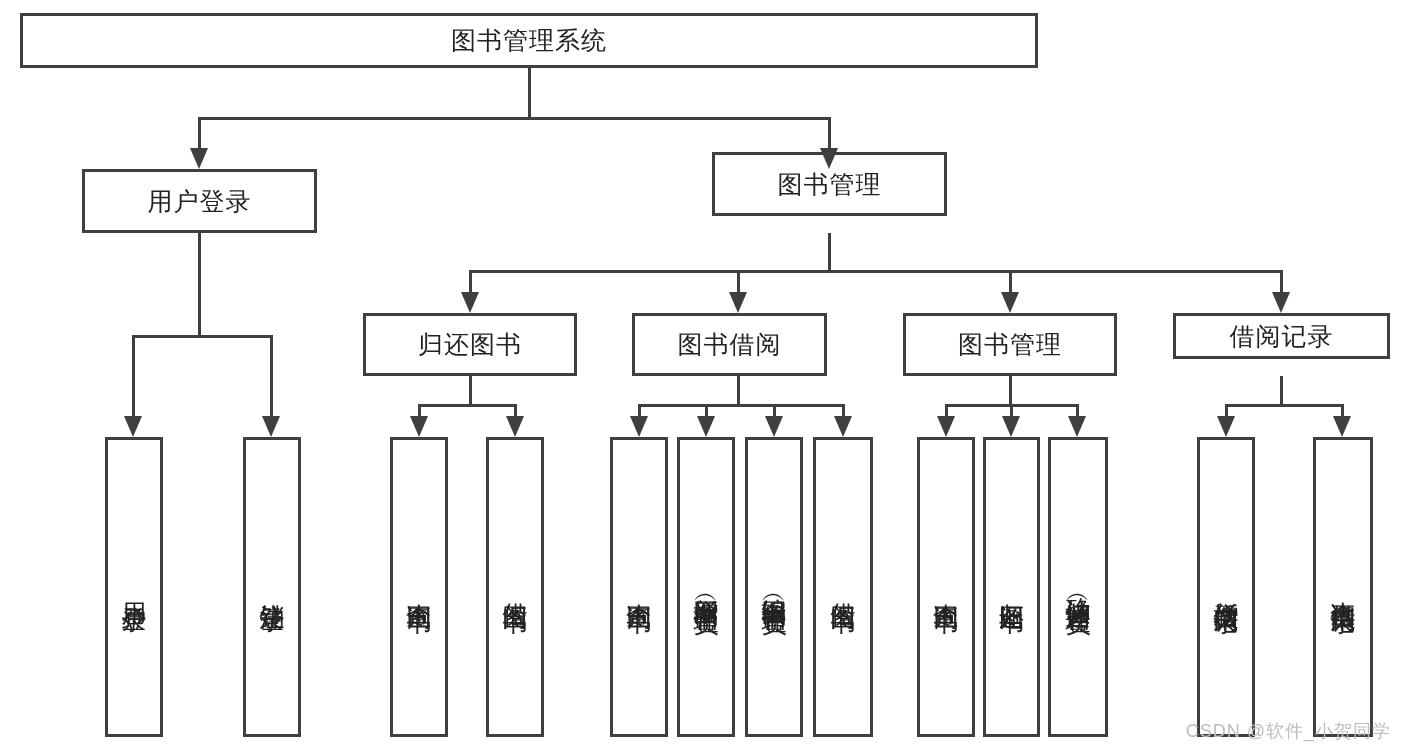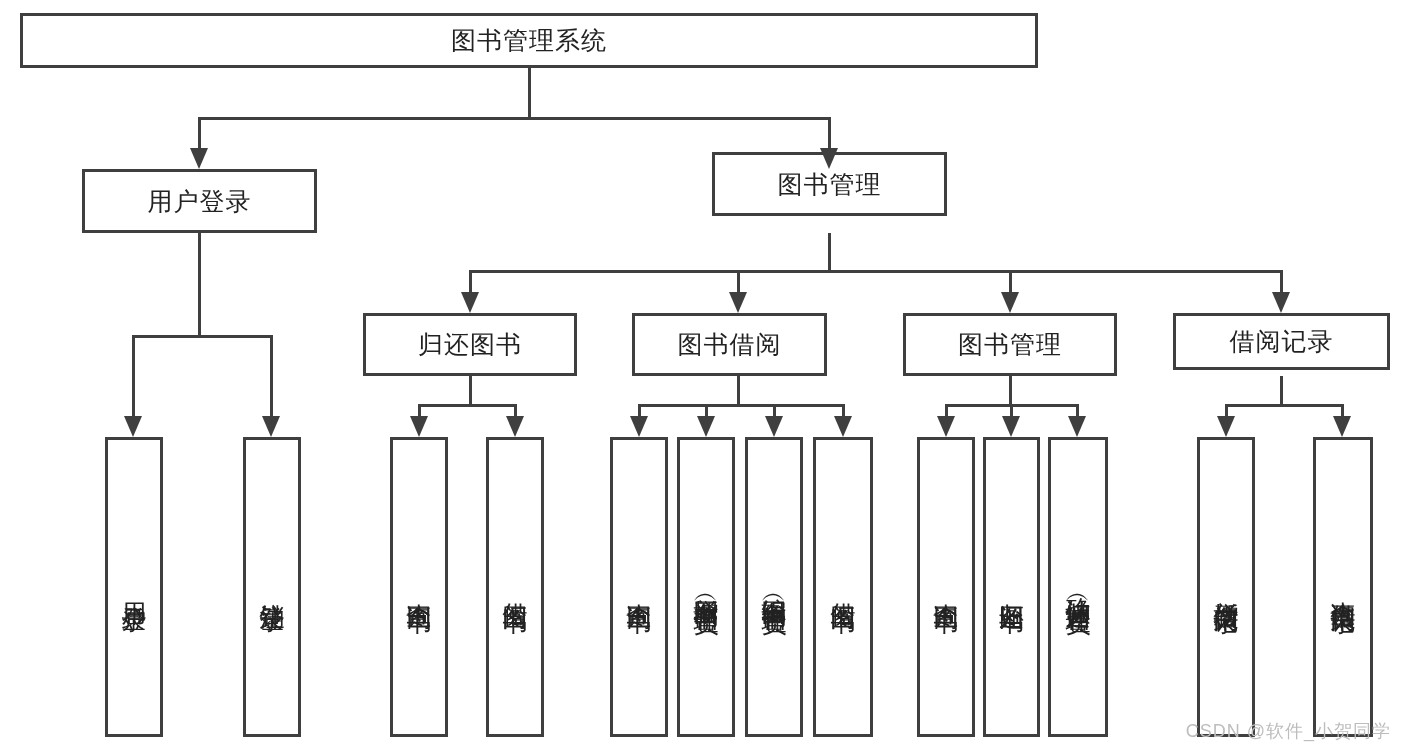--- a/index.html
+++ b/index.html
@@ -63,21 +63,21 @@
   <div class="box" style="left:82px;top:169px;width:235px;height:64px">用户登录</div>
 
   <div class="box" style="left:712px;top:152px;width:235px;height:64px">图书管理</div>
 
   <div class="box" style="left:363px;top:313px;width:214px;height:63px">归还图书</div>
 
   <div class="box" style="left:632px;top:313px;width:195px;height:63px">图书借阅</div>
 
   <div class="box" style="left:903px;top:313px;width:214px;height:63px">图书管理</div>
 
-  <div class="box" style="left:1173px;top:313px;width:217px;height:57px">借阅记录</div>
+  <div class="box" style="left:1173px;top:313px;width:217px;height:46px">借阅记录</div>
 
   <div class="box v" style="left:105px;top:437px;width:58px;height:300px">用户登录</div>
   <div class="box v" style="left:243px;top:437px;width:58px;height:300px">注销登录</div>
 
   <div class="box v" style="left:390px;top:437px;width:58px;height:300px">查询图书</div>
   <div class="box v" style="left:486px;top:437px;width:58px;height:300px">借阅图书</div>
 
   <div class="box v" style="left:610px;top:437px;width:58px;height:300px">查询图书</div>
   <div class="box v" style="left:677px;top:437px;width:58px;height:300px">新增图书（管理员）</div>
   <div class="box v" style="left:745px;top:437px;width:58px;height:300px">编辑图书（管理员）</div>

